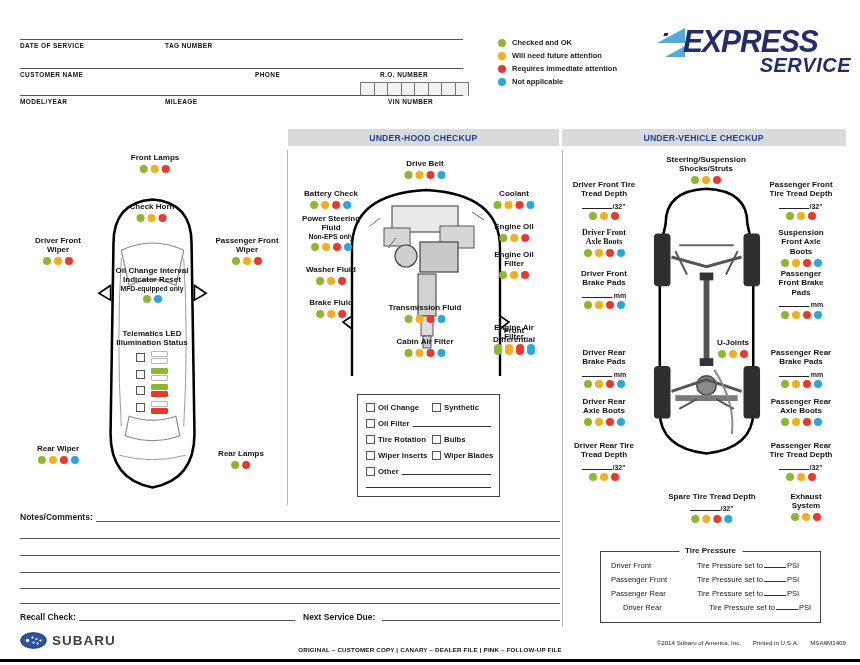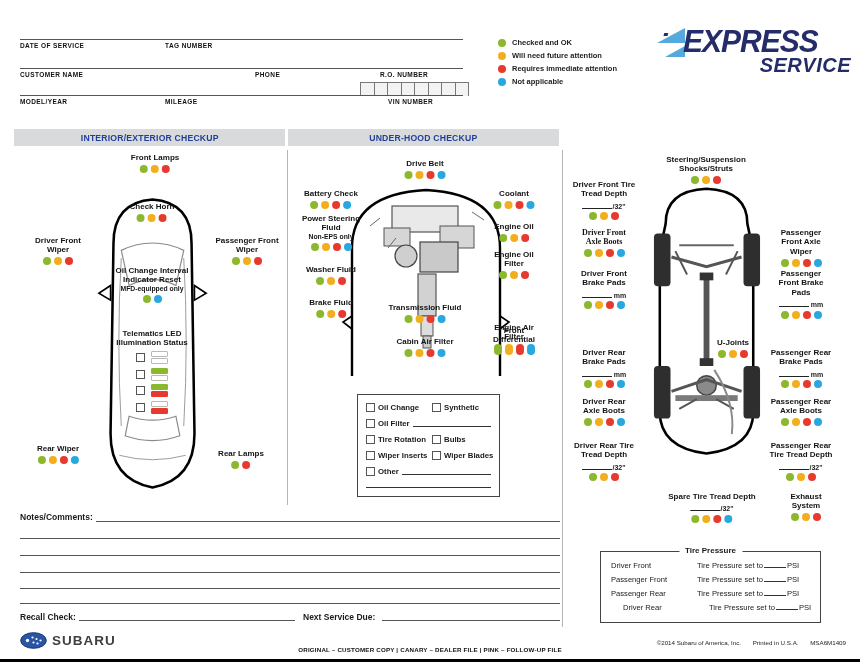--- a/index.html
+++ b/index.html
@@ -121,25 +121,25 @@
       <svg class="logo-wing" width="30" height="32" viewBox="0 0 30 32">
         <polygon points="29,2 1,17 29,17" fill="#55a9dc"></polygon>
         <polygon points="29,20 9,31 29,31" fill="#55a9dc"></polygon>
         <rect x="10" y="7" width="4" height="3" fill="#252c6a" transform="skewX(-14)"></rect>
       </svg>
       <span class="logo-word1">EXPRESS</span>
     </div>
     <div class="logo-word2">SERVICE</div>
   </div>
 
-  <div class="colhdr" style="left:14px;width:271px;">
-      <span>INTERIOR/EXTERIOR CHECKUP</span>
-    </div>
   <div class="colhdr" style="left:288px;width:271px;">
       <span>UNDER-HOOD CHECKUP</span>
+    </div>
+  <div class="colhdr" style="left:562px;width:284px;">
+      <span>UNDER-VEHICLE CHECKUP</span>
     </div>
 
   <div class="vdiv" style="left:287px;top:150px;height:355px;"></div>
   <div class="vdiv" style="left:562px;top:150px;height:477px;"></div>
 
   <svg class="diagram" style="left:92px;top:186px;" width="122" height="320" viewBox="0 0 125 320">
     <path d="M22,55 Q22,13 62,10 Q102,13 102,55 L105,250 Q105,297 62,305 Q19,297 19,250 Z" fill="none" stroke="#000" stroke-width="2.6" stroke-linejoin="round"></path>
     <path d="M30,62 Q62,47 94,62 L86,98 Q62,86 38,98 Z" fill="none" stroke="#8a8a8a" stroke-width="1.2"></path>
     <path d="M34,252 Q62,262 90,252 L86,232 Q62,240 38,232 Z" fill="none" stroke="#8a8a8a" stroke-width="1.2"></path>
     <path d="M30,70 Q25,155 30,242" fill="none" stroke="#9a9a9a" stroke-width="1"></path>
@@ -455,33 +455,42 @@
   <div class="cp" style="left:604px;top:180px;">
     <div class="lbl" style="width:68px;">Driver Front Tire Tread Depth</div>
     <div class="fillrow"><span class="fill"></span><span class="suffix">/32"</span></div>
     <div class="dots">
         <span class="dot" style="background: rgb(140, 184, 46);"></span>
         <span class="dot" style="background: rgb(242, 174, 28);"></span>
         <span class="dot" style="background: rgb(232, 57, 47);"></span>
       </div>
   </div>
 
+  <div class="cp" style="left:801px;top:180px;">
+    <div class="lbl" style="width:72px;">Passenger Front Tire Tread Depth</div>
+    <div class="fillrow"><span class="fill"></span><span class="suffix">/32"</span></div>
+    <div class="dots">
+        <span class="dot" style="background: rgb(140, 184, 46);"></span>
+        <span class="dot" style="background: rgb(242, 174, 28);"></span>
+        <span class="dot" style="background: rgb(232, 57, 47);"></span>
+      </div>
+  </div>
 
   <div class="cp" style="left:604px;top:228px;">
     <div class="lbl" style="width:56px;font-family:Liberation Serif, serif;">Driver Front Axle Boots</div>
     <div class="dots">
         <span class="dot" style="background: rgb(140, 184, 46);"></span>
         <span class="dot" style="background: rgb(242, 174, 28);"></span>
         <span class="dot" style="background: rgb(232, 57, 47);"></span>
         <span class="dot" style="background: rgb(40, 168, 223);"></span>
       </div>
   </div>
 
   <div class="cp" style="left:801px;top:228px;">
-    <div class="lbl" style="width:62px;">Passenger Front Axle Wiper</div>
+    <div class="lbl" style="width:62px;">Suspension Front Axle Boots</div>
     <div class="dots">
         <span class="dot" style="background: rgb(140, 184, 46);"></span>
         <span class="dot" style="background: rgb(242, 174, 28);"></span>
         <span class="dot" style="background: rgb(232, 57, 47);"></span>
         <span class="dot" style="background: rgb(40, 168, 223);"></span>
       </div>
   </div>
 
   <div class="cp" style="left:604px;top:269px;">
     <div class="lbl" style="width:56px;">Driver Front Brake Pads</div>

